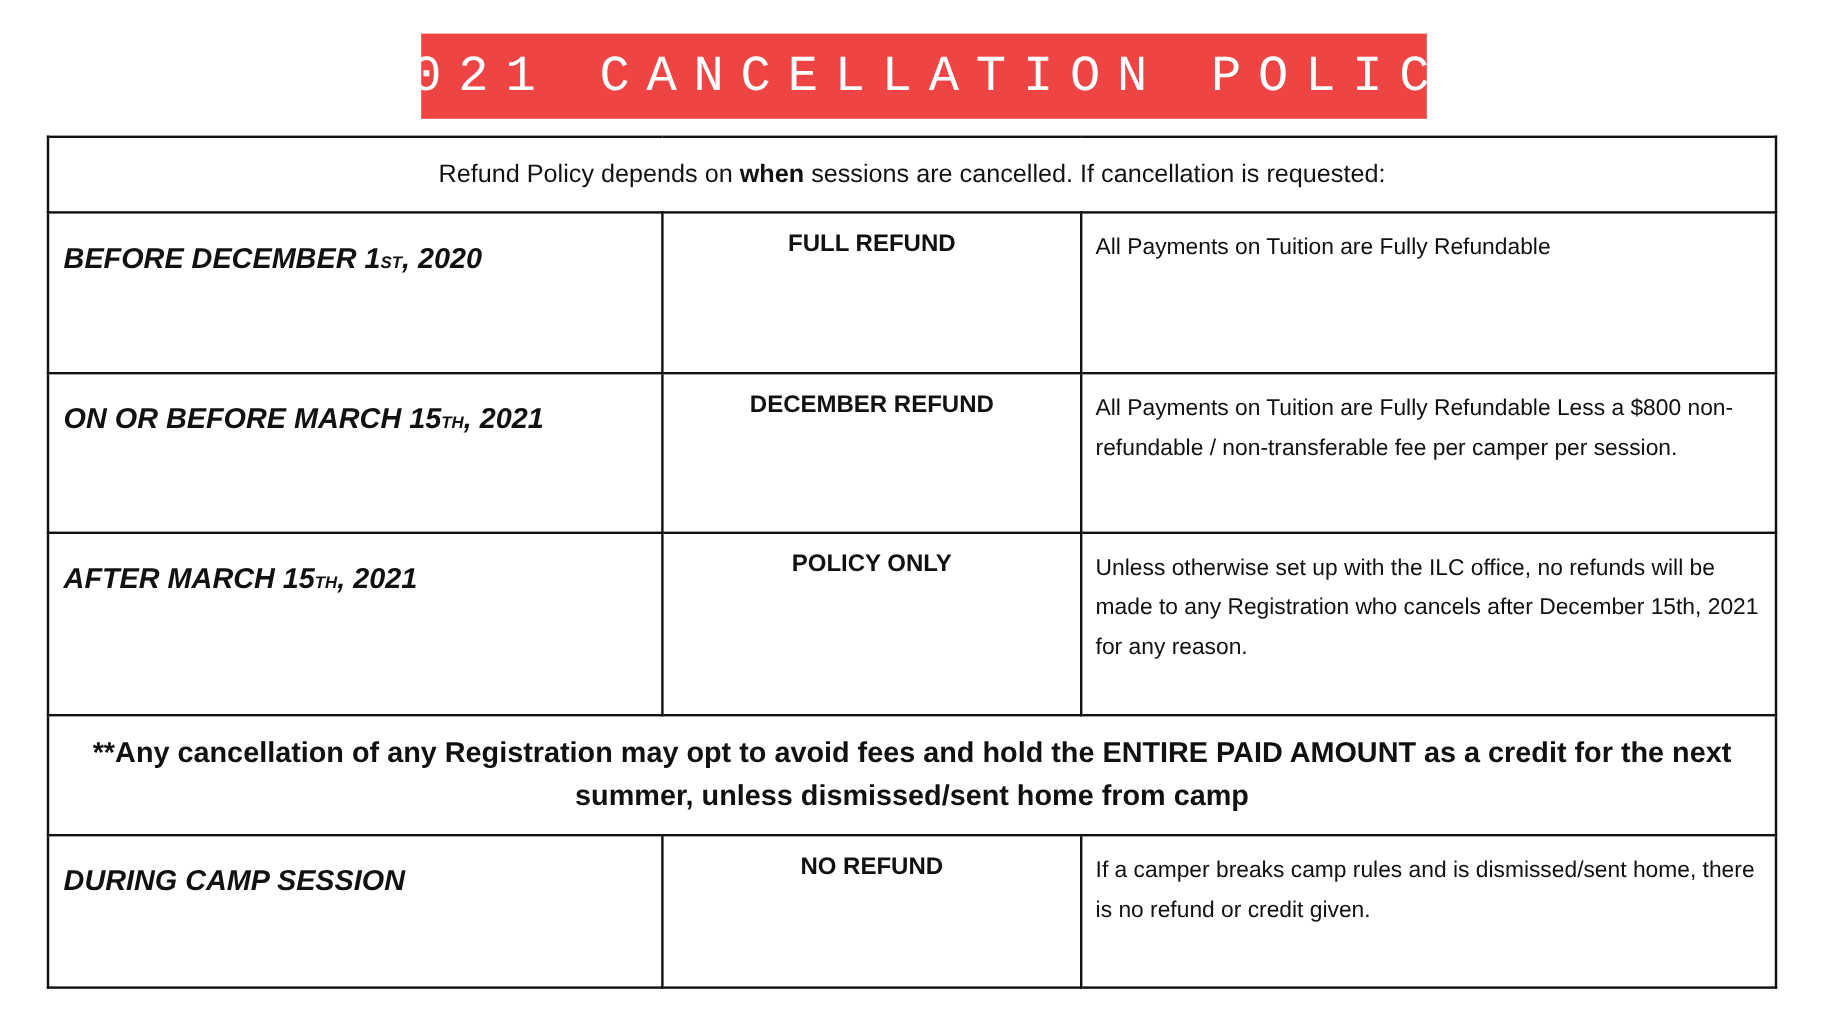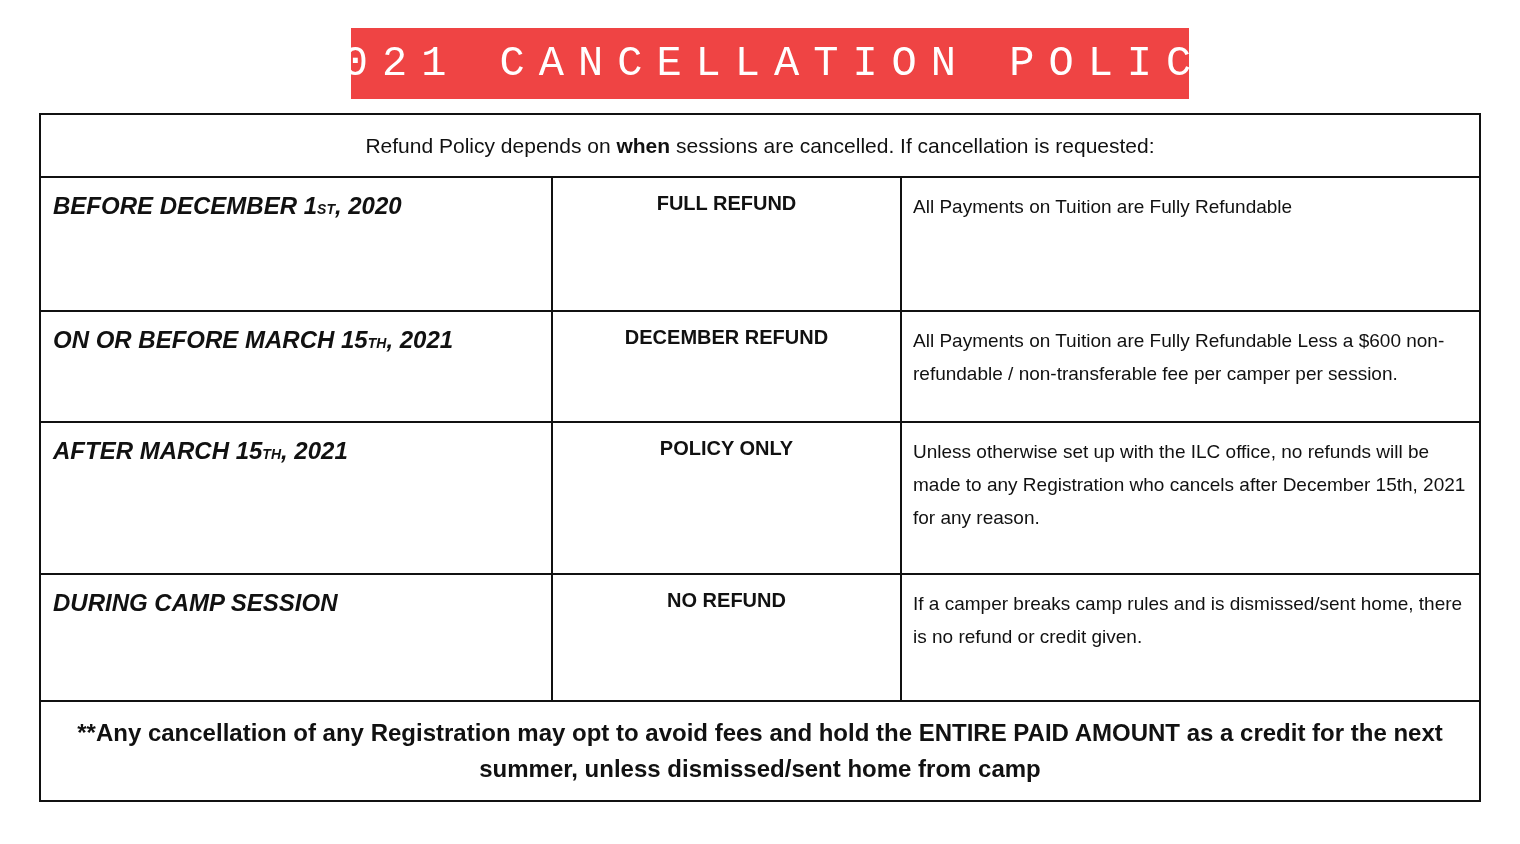--- a/index.html
+++ b/index.html
@@ -13,21 +13,21 @@
     color: #ffffff; font-size: 42px; letter-spacing: 14px; font-weight: normal;
     white-space: pre; padding-left: 8px;
   }
   .policy-table {
     position: absolute; left: 39px; top: 113px; width: 1440px;
     border-collapse: collapse; table-layout: fixed;
   }
   .policy-table td { border: 2.5px solid #111; vertical-align: top; box-sizing: border-box; }
   .intro-cell { height: 63px; text-align: center; vertical-align: middle !important; font-size: 21px; }
   .intro-cell b { font-weight: bold; }
-  .when-cell { padding: 14px 12px; font-size: 24px; font-weight: bold; font-style: italic; margin-left: 48px; }
+  .when-cell { padding: 24px 12px; font-size: 24px; font-weight: bold; font-style: italic; margin-left: 48px; }
   .when-cell sup-small, .ord { font-size: 14px; font-style: italic; font-weight: bold; }
   .type-cell { text-align: center; padding-top: 14px; font-size: 20px; font-weight: bold; }
   .desc-cell { padding: 12px 11px; font-size: 19px; line-height: 33px; }
   .footer-cell { height: 100px; text-align: center; vertical-align: middle !important; font-size: 24px; font-weight: bold; line-height: 36px; padding: 0 16px; }
 </style>
 </head>
 <body>
 
 <div class="title-banner">
   <span class="title-text">2021 CANCELLATION POLICY</span>
@@ -43,35 +43,35 @@
       <tr>
     <td class="intro-cell" colspan="3"><span>Refund Policy depends on </span><b>when</b><span> sessions are cancelled. If cancellation is requested:</span></td>
   </tr>
 
   <tr style="height:134px">
     <td class="when-cell"><span>BEFORE DECEMBER 1</span><span class="ord">ST</span><span>, 2020</span></td>
     <td class="type-cell">FULL REFUND</td>
     <td class="desc-cell">All Payments on Tuition are Fully Refundable</td>
   </tr>
 
-  <tr style="height:111px">
+  <tr style="height:133px">
     <td class="when-cell"><span>ON OR BEFORE MARCH 15</span><span class="ord">TH</span><span>, 2021</span></td>
     <td class="type-cell">DECEMBER REFUND</td>
-    <td class="desc-cell">All Payments on Tuition are Fully Refundable Less a $600 non-refundable / non-transferable fee per camper per session.</td>
+    <td class="desc-cell">All Payments on Tuition are Fully Refundable Less a $800 non-refundable / non-transferable fee per camper per session.</td>
   </tr>
 
   <tr style="height:152px">
     <td class="when-cell"><span>AFTER MARCH 15</span><span class="ord">TH</span><span>, 2021</span></td>
     <td class="type-cell">POLICY ONLY</td>
     <td class="desc-cell">Unless otherwise set up with the ILC office, no refunds will be made to any Registration who cancels after December 15th, 2021 for any reason.</td>
   </tr>
 
+  <tr>
+    <td class="footer-cell" colspan="3">**Any cancellation of any Registration may opt to avoid fees and hold the ENTIRE PAID AMOUNT as a credit for the next summer, unless dismissed/sent home from camp</td>
+  </tr>
+
   <tr style="height:127px">
     <td class="when-cell"><span>DURING CAMP SESSION</span><span class="ord"></span><span></span></td>
     <td class="type-cell">NO REFUND</td>
     <td class="desc-cell">If a camper breaks camp rules and is dismissed/sent home, there is no refund or credit given.</td>
   </tr>
-
-  <tr>
-    <td class="footer-cell" colspan="3">**Any cancellation of any Registration may opt to avoid fees and hold the ENTIRE PAID AMOUNT as a credit for the next summer, unless dismissed/sent home from camp</td>
-  </tr>
 </tbody>
   </table>
 
 </body></html>

